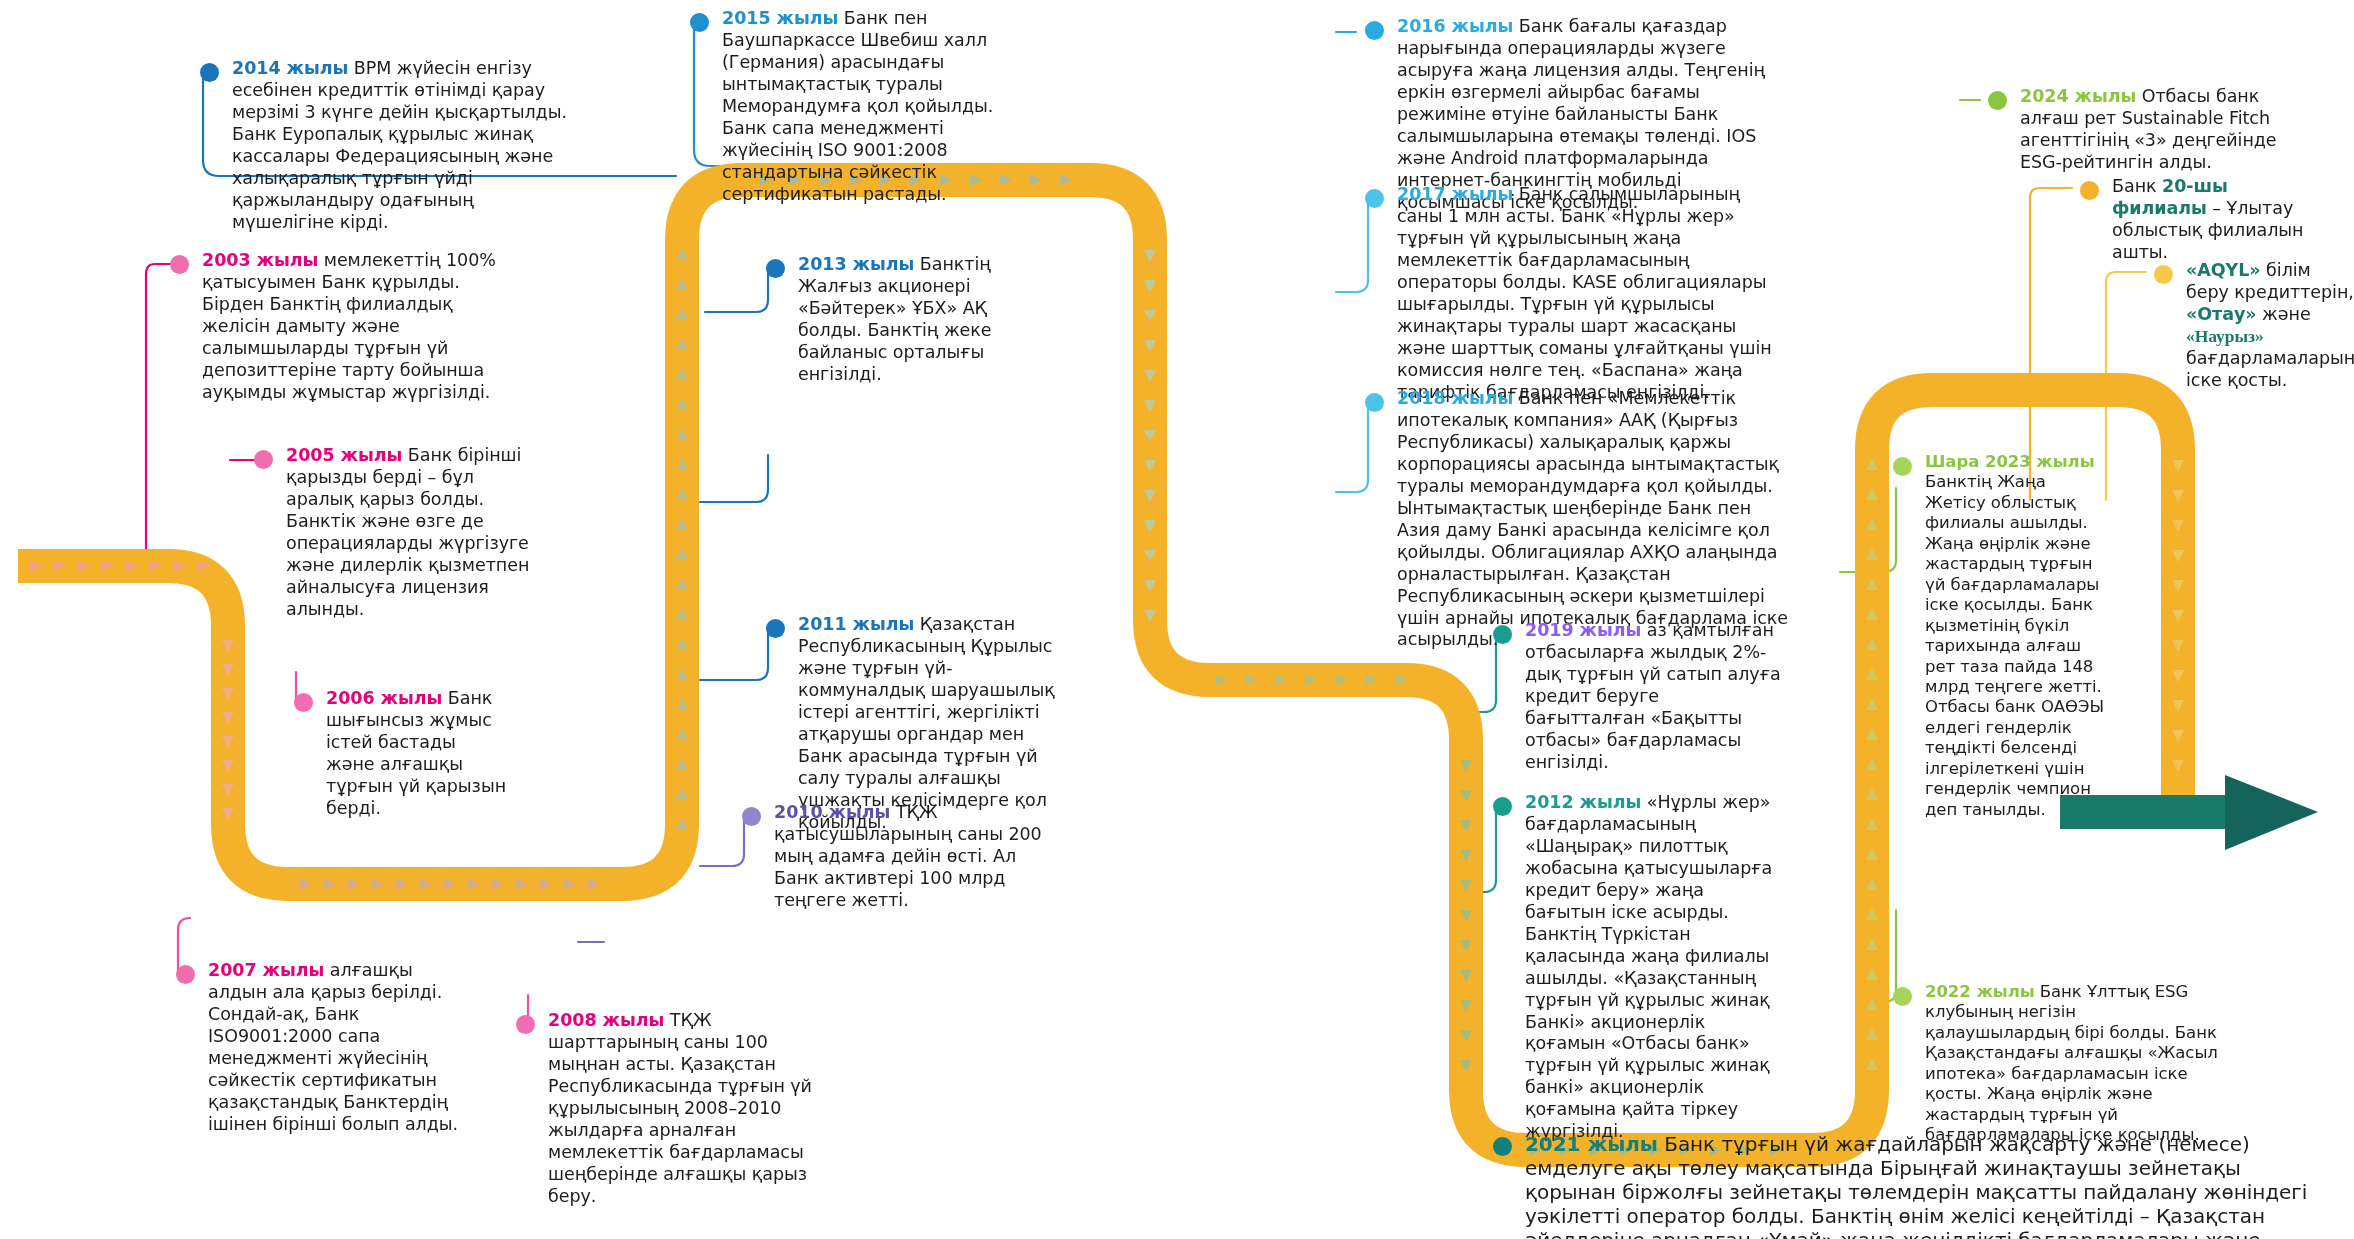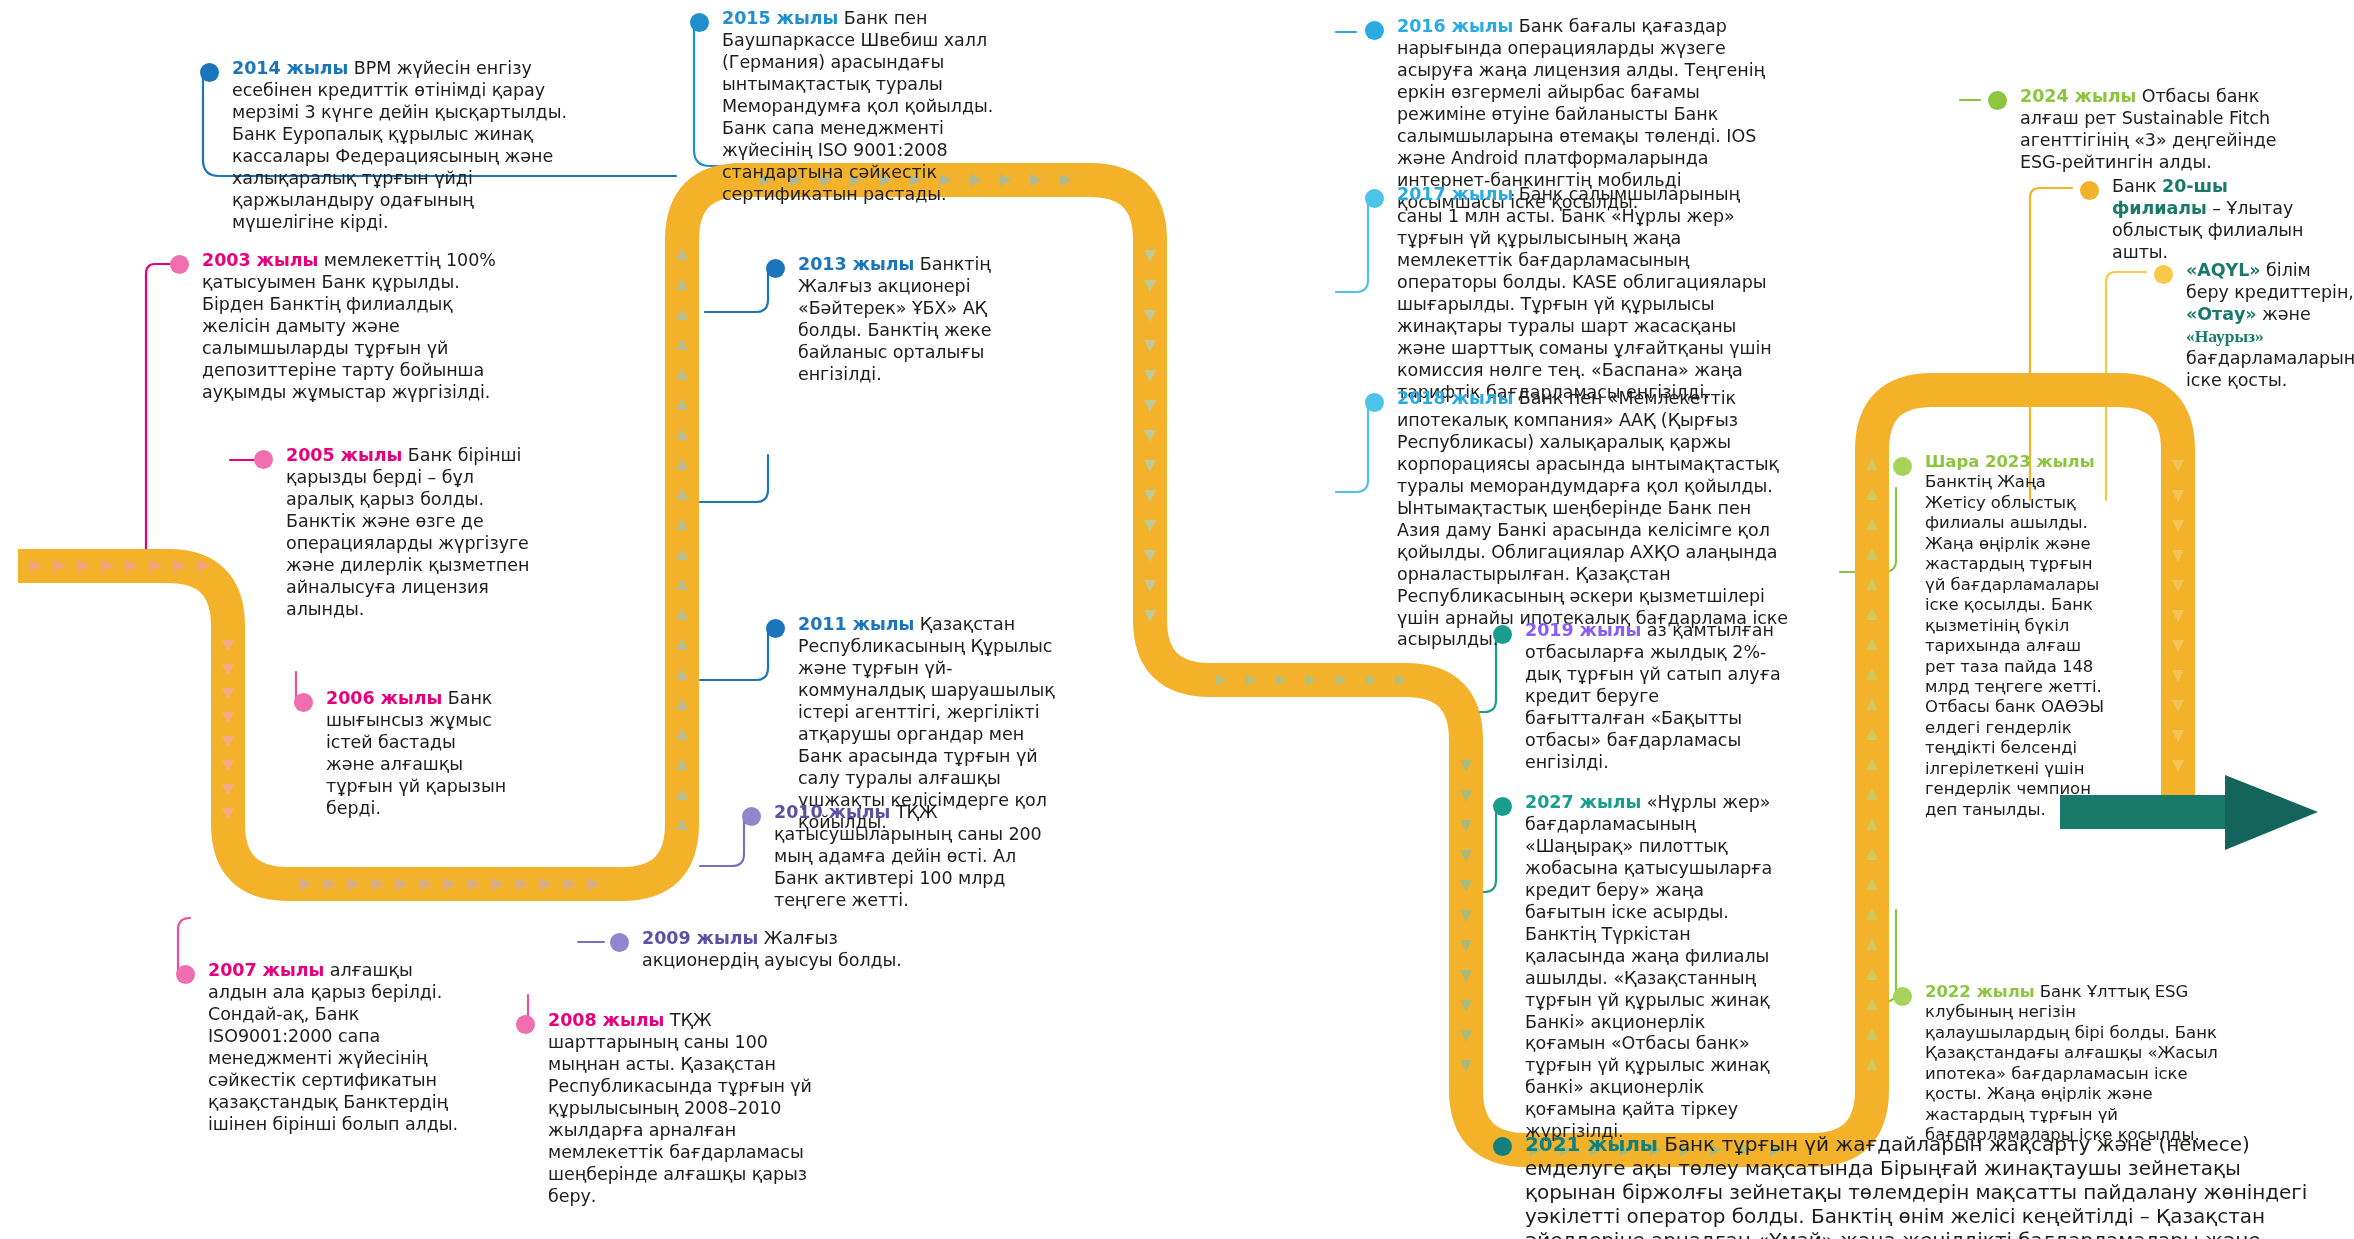--- a/index.html
+++ b/index.html
@@ -446,45 +446,39 @@
     </div>
   </div>
 
   <div class="entry" style="left:516px; top:1010px; width:300px;">
     <div class="bullet" style="background:#f06eb0;"></div>
     <div class="body">
       <span class="yr" style="color:#e6007e;">2008 жылы</span><span> ТҚЖ шарттарының саны 100 мыңнан асты. Қазақстан Республикасында тұрғын үй құрылысының 2008–2010 жылдарға арналған мемлекеттік бағдарламасы шеңберінде алғашқы қарыз беру.</span>
     </div>
   </div>
 
-  <div class="entry" style="left:610px; top:928px; width:300px;">
-    <div class="bullet" style="background:#8f86cf;"></div>
-    <div class="body">
-      <span class="yr" style="color:#5b52a8;">2009 жылы</span><span> Жалғыз акционердің ауысуы болды.</span>
-    </div>
-  </div>
 
   <div class="entry" style="left:742px; top:802px; width:320px;">
     <div class="bullet" style="background:#8f86cf;"></div>
     <div class="body">
       <span class="yr" style="color:#5b52a8;">2010 жылы</span><span> ТҚЖ қатысушыларының саны 200 мың адамға дейін өсті. Ал Банк активтері 100 млрд теңгеге жетті.</span>
     </div>
   </div>
 
   <div class="entry" style="left:1493px; top:620px; width:290px;">
     <div class="bullet" style="background:#1a9d8f;"></div>
     <div class="body">
       <span class="yr" style="color:#8b5cf6;">2019 жылы</span><span> аз қамтылған отбасыларға жылдық 2%-дық тұрғын үй сатып алуға кредит беруге бағытталған «Бақытты отбасы» бағдарламасы енгізілді.</span>
     </div>
   </div>
 
   <div class="entry" style="left:1493px; top:792px; width:290px;">
     <div class="bullet" style="background:#1a9d8f;"></div>
     <div class="body">
-      <span class="yr" style="color:#1a9d8f;">2027 жылы</span><span> «Нұрлы жер» бағдарламасының «Шаңырақ» пилоттық жобасына қатысушыларға кредит беру» жаңа бағытын іске асырды. Банктің Түркістан қаласында жаңа филиалы ашылды. «Қазақстанның тұрғын үй құрылыс жинақ Банкі» акционерлік қоғамын «Отбасы банк» тұрғын үй құрылыс жинақ банкі» акционерлік қоғамына қайта тіркеу жүргізілді.</span>
+      <span class="yr" style="color:#1a9d8f;">2012 жылы</span><span> «Нұрлы жер» бағдарламасының «Шаңырақ» пилоттық жобасына қатысушыларға кредит беру» жаңа бағытын іске асырды. Банктің Түркістан қаласында жаңа филиалы ашылды. «Қазақстанның тұрғын үй құрылыс жинақ Банкі» акционерлік қоғамын «Отбасы банк» тұрғын үй құрылыс жинақ банкі» акционерлік қоғамына қайта тіркеу жүргізілді.</span>
     </div>
   </div>
 
   <div class="entry tiny" style="left:1493px; top:1132px; width:840px;">
     <div class="bullet" style="background:#13807b;"></div>
     <div class="body">
       <span class="yr" style="color:#13807b;">2021 жылы</span><span> Банк тұрғын үй жағдайларын жақсарту және (немесе) емделуге ақы төлеу мақсатында Бірыңғай жинақтаушы зейнетақы қорынан біржолғы зейнетақы төлемдерін мақсатты пайдалану жөніндегі уәкілетті оператор болды. Банктің өнім желісі кеңейтілді – Қазақстан әйелдеріне арналған «Ұмай» жаңа жеңілдікті бағдарламалары және жастарға арналған бағдарламалар іске қосылды.</span>
     </div>
   </div>
 

